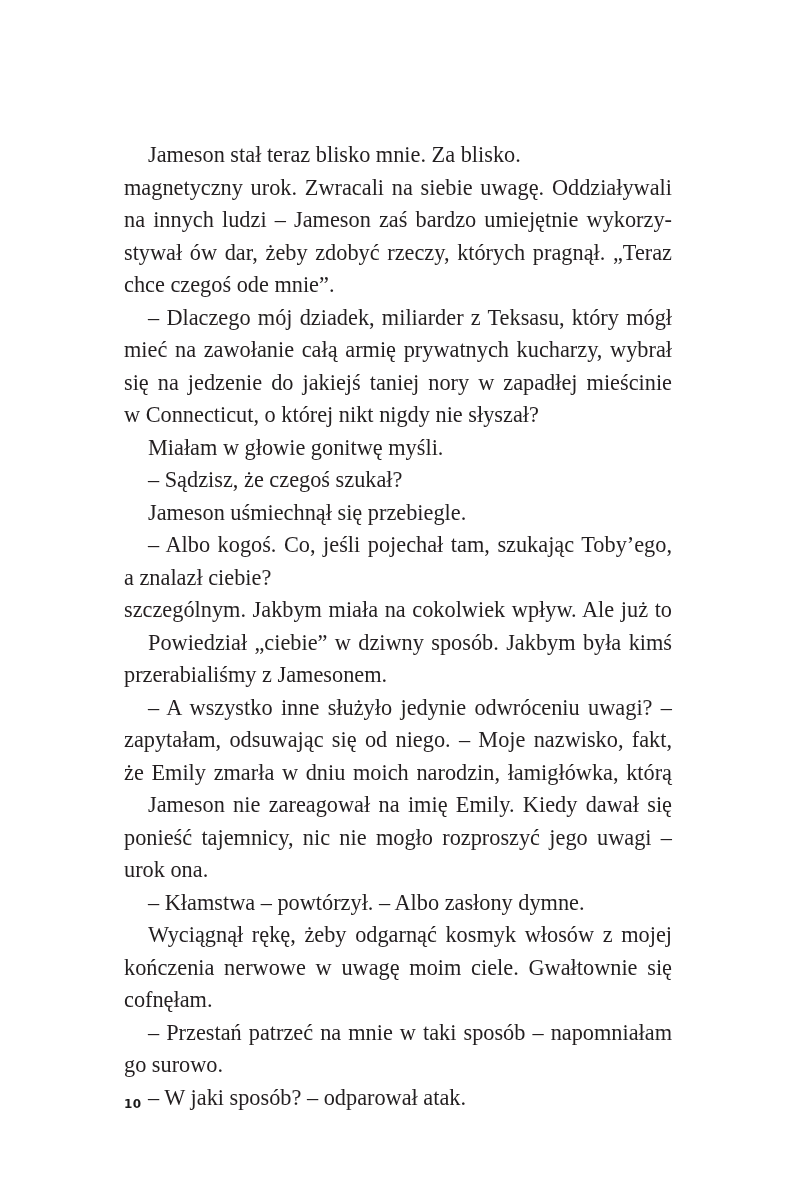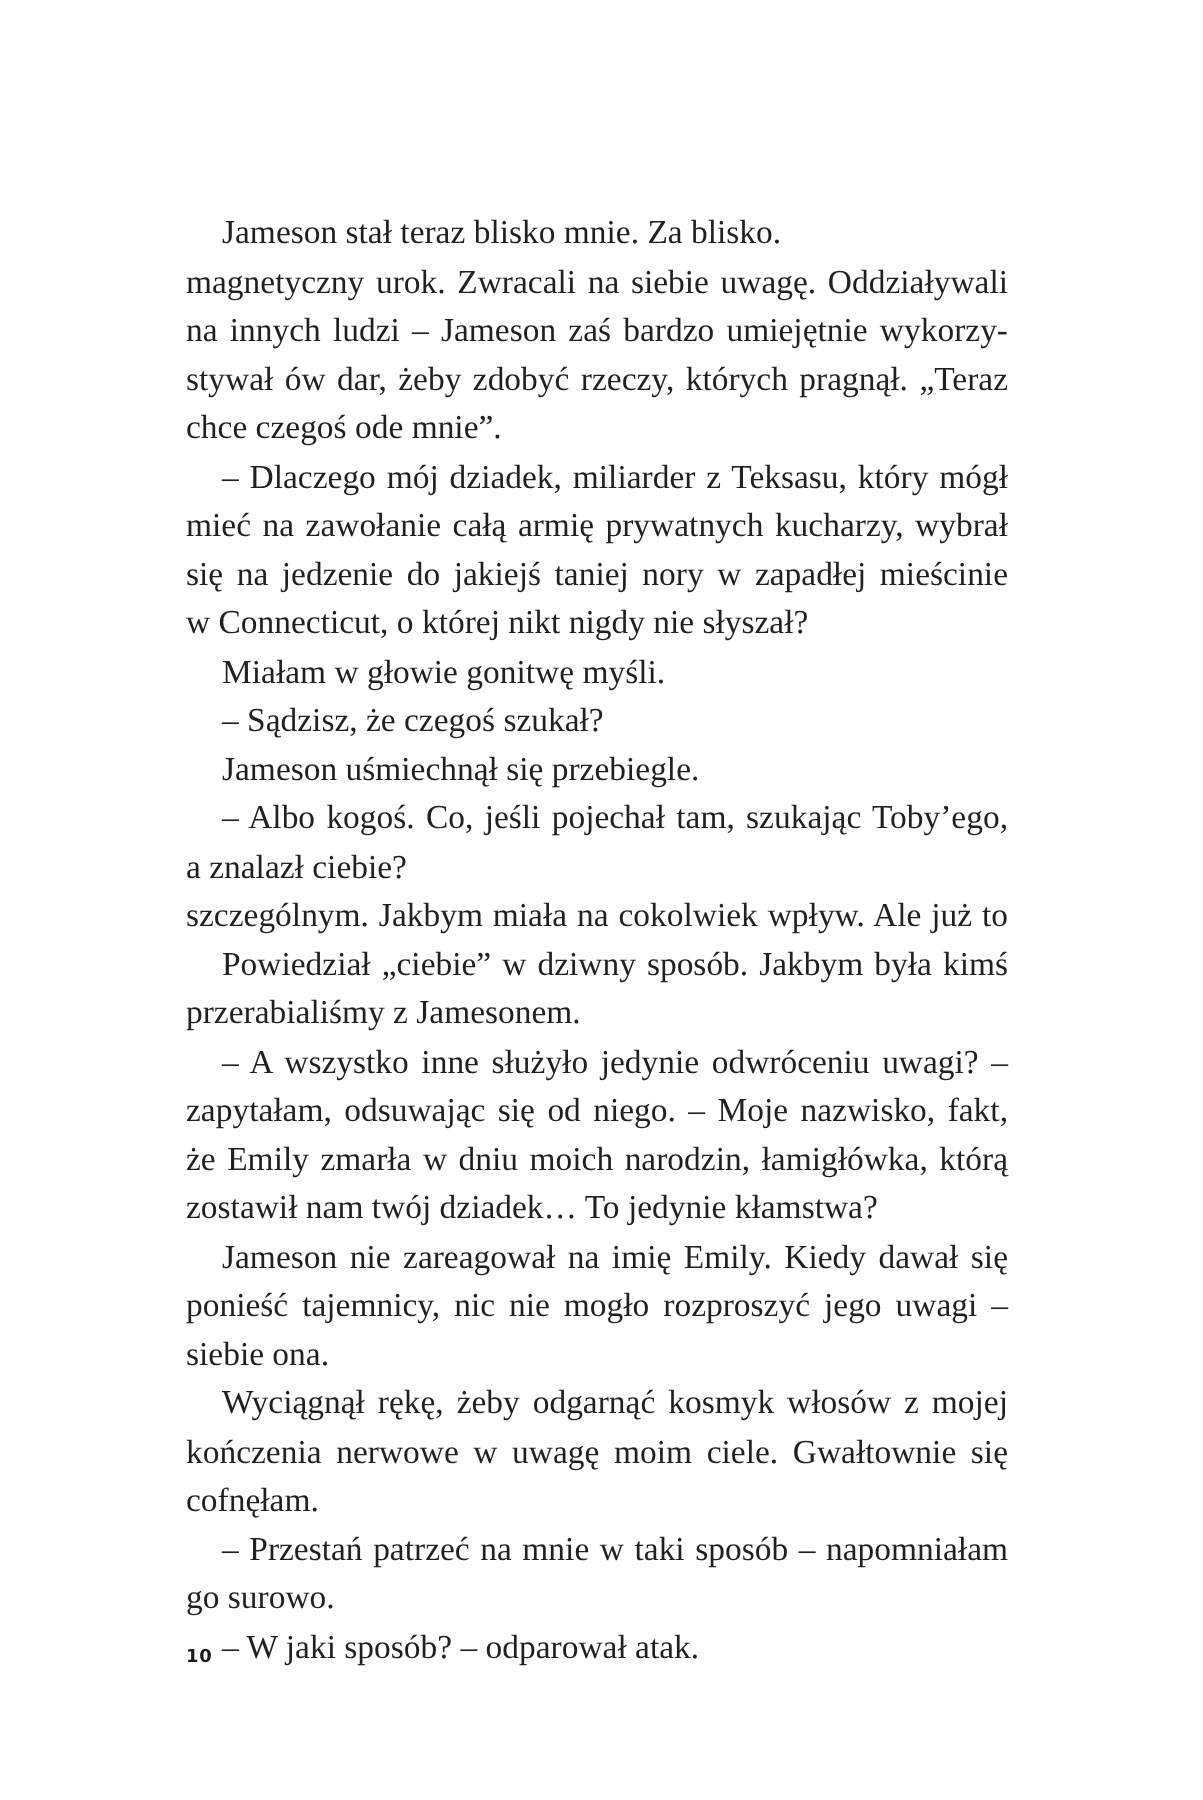--- a/index.html
+++ b/index.html
@@ -70,24 +70,24 @@
       <span class="line indent">– Sądzisz, że czegoś szukał?</span>
       <span class="line indent">Jameson uśmiechnął się przebiegle.</span>
       <span class="line indent justify">– Albo kogoś. Co, jeśli pojechał tam, szukając Toby’ego,</span>
       <span class="line">a znalazł ciebie?</span>
       <span class="line justify">szczególnym. Jakbym miała na cokolwiek wpływ. Ale już to</span>
       <span class="line indent justify">Powiedział „ciebie” w dziwny sposób. Jakbym była kimś</span>
       <span class="line">przerabialiśmy z Jamesonem.</span>
       <span class="line indent justify">– A wszystko inne służyło jedynie odwróceniu uwagi? –</span>
       <span class="line justify">zapytałam, odsuwając się od niego. – Moje nazwisko, fakt,</span>
       <span class="line justify">że Emily zmarła w dniu moich narodzin, łamigłówka, którą</span>
-      <span class="line">zostawił nam twój dziadek… To jedynie kłamstwa?</span>
       <span class="line indent justify">Jameson nie zareagował na imię Emily. Kiedy dawał się</span>
       <span class="line justify">ponieść tajemnicy, nic nie mogło rozproszyć jego uwagi –</span>
-      <span class="line">siebie ona.</span>
+      <span class="line">urok ona.</span>
+      <span class="line indent">– Kłamstwa – powtórzył. – Albo zasłony dymne.</span>
       <span class="line indent justify">Wyciągnął rękę, żeby odgarnąć kosmyk włosów z mojej</span>
       <span class="line justify">kończenia nerwowe w uwagę moim ciele. Gwałtownie się</span>
       <span class="line">cofnęłam.</span>
       <span class="line indent justify">– Przestań patrzeć na mnie w taki sposób – napomniałam</span>
       <span class="line">go surowo.</span>
       <span class="line indent">– W jaki sposób? – odparował atak.</span>
     </div>
   <div class="page-number">10</div>
 </div>
 

